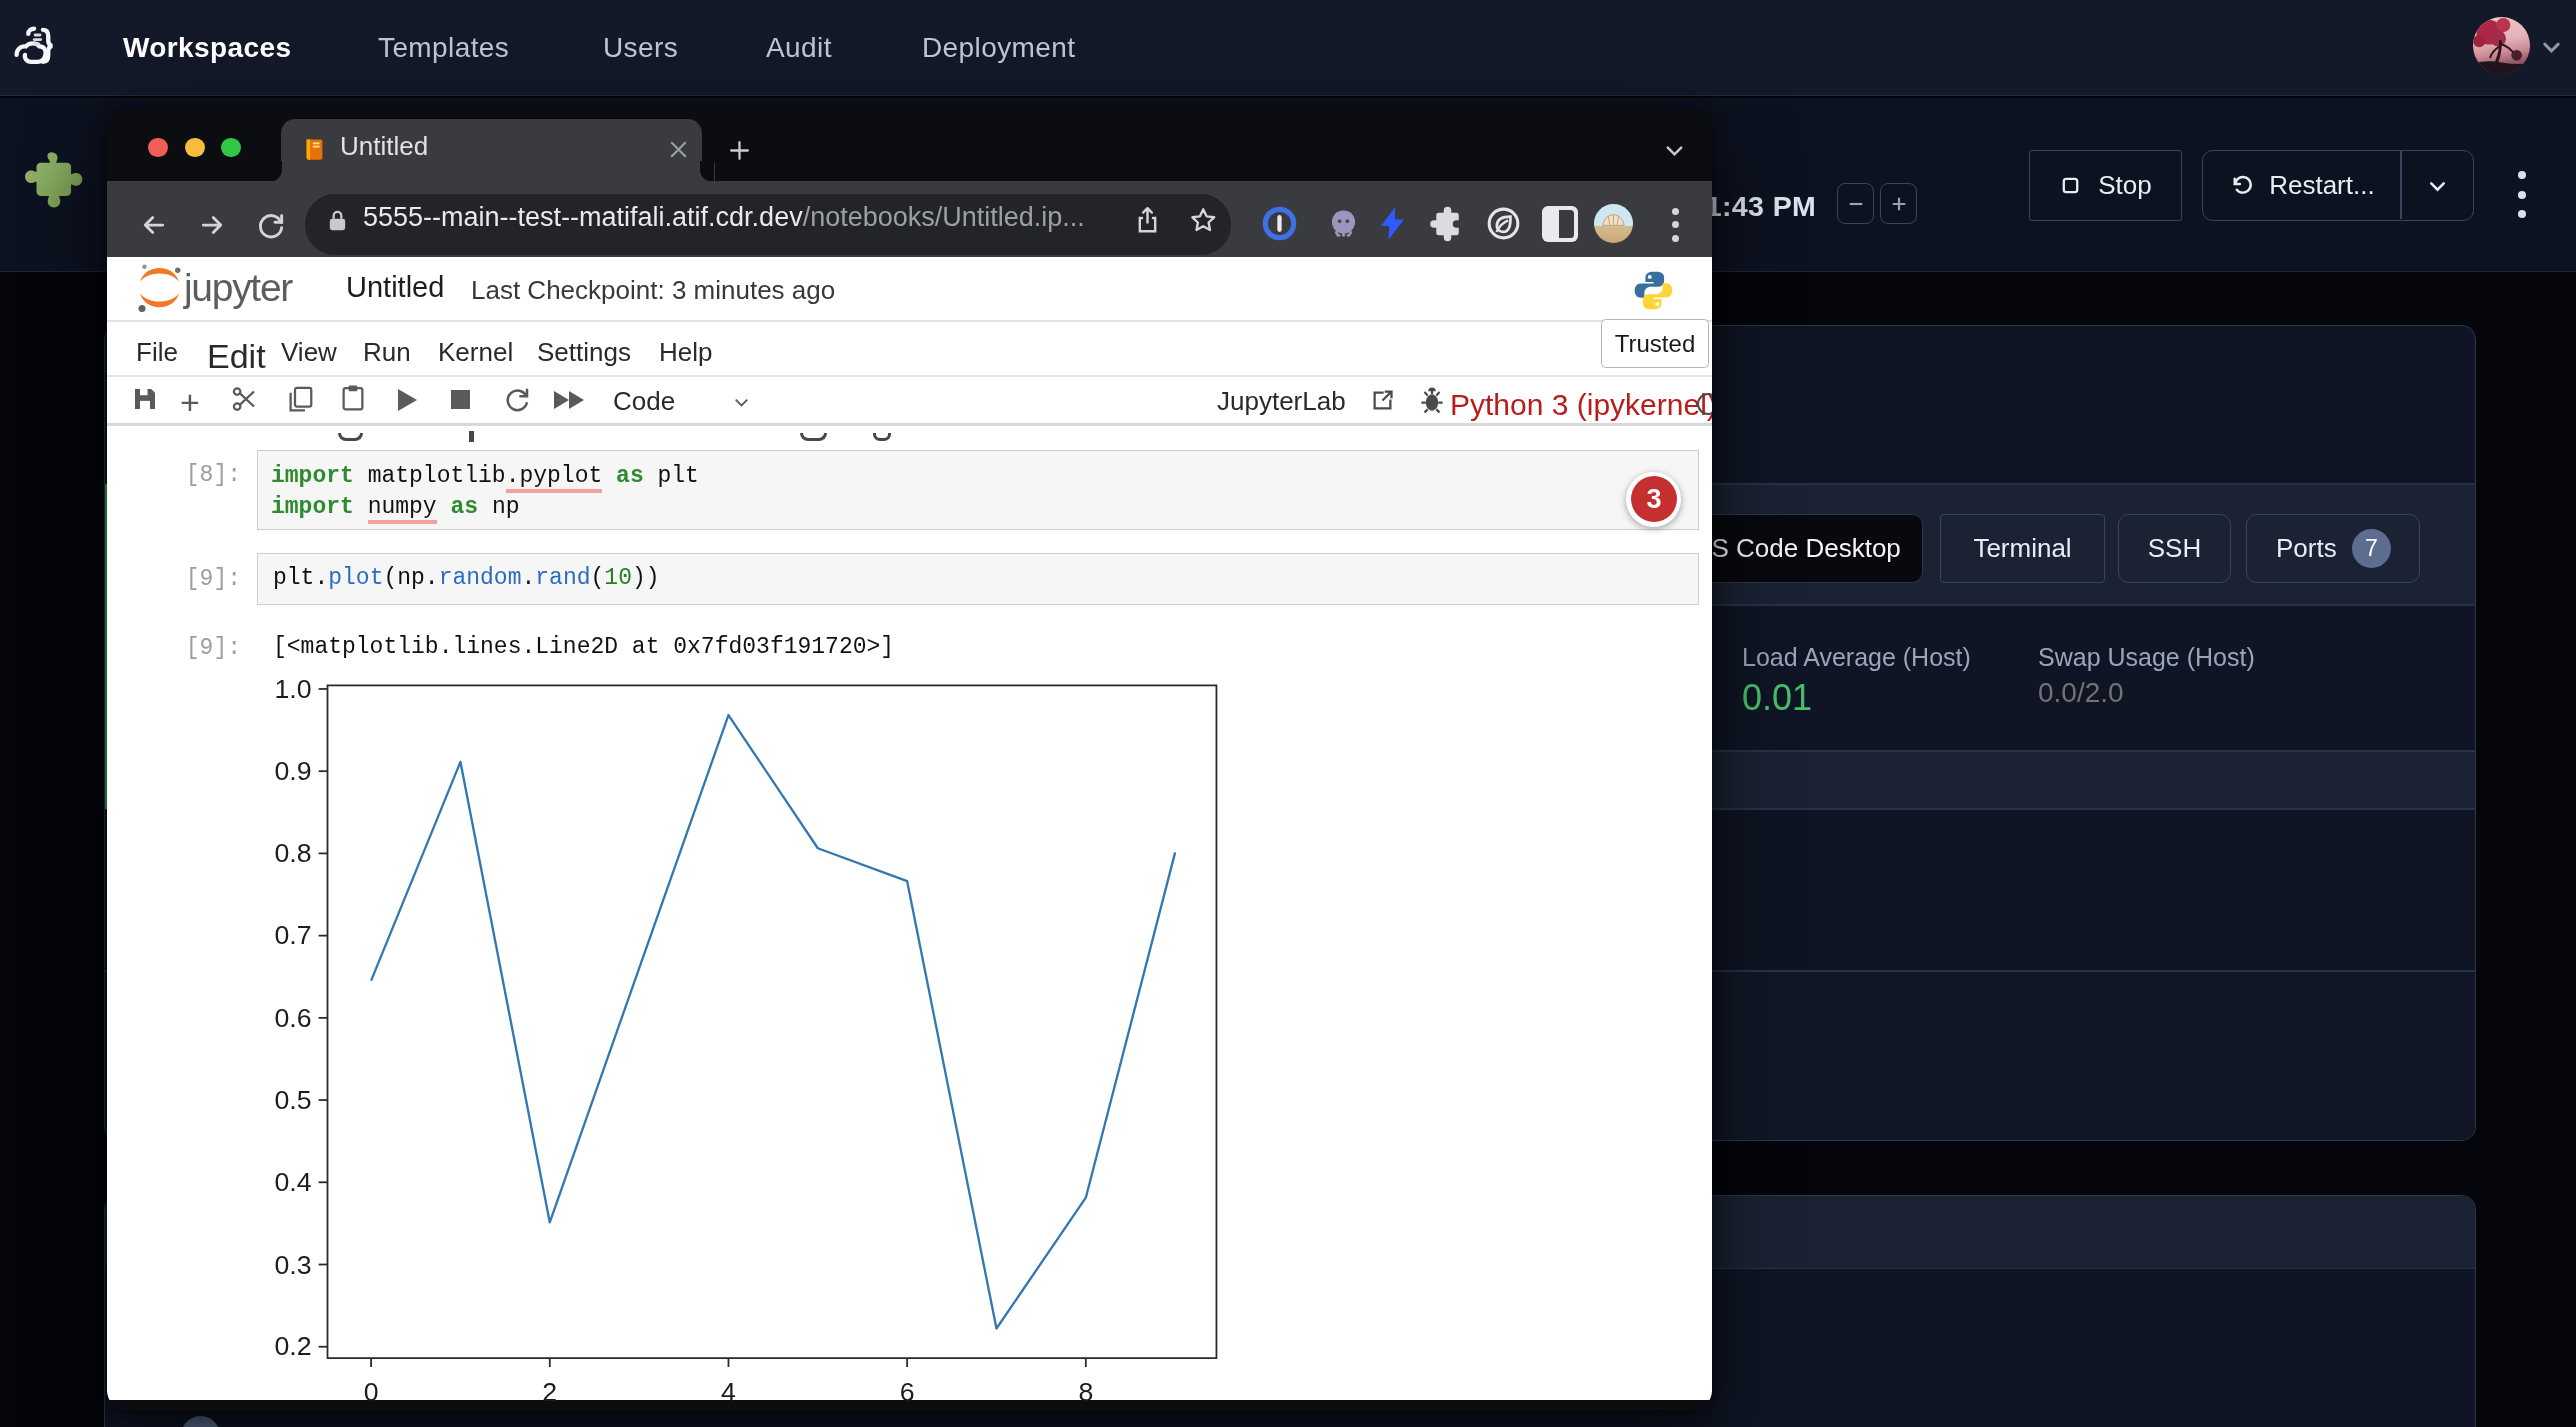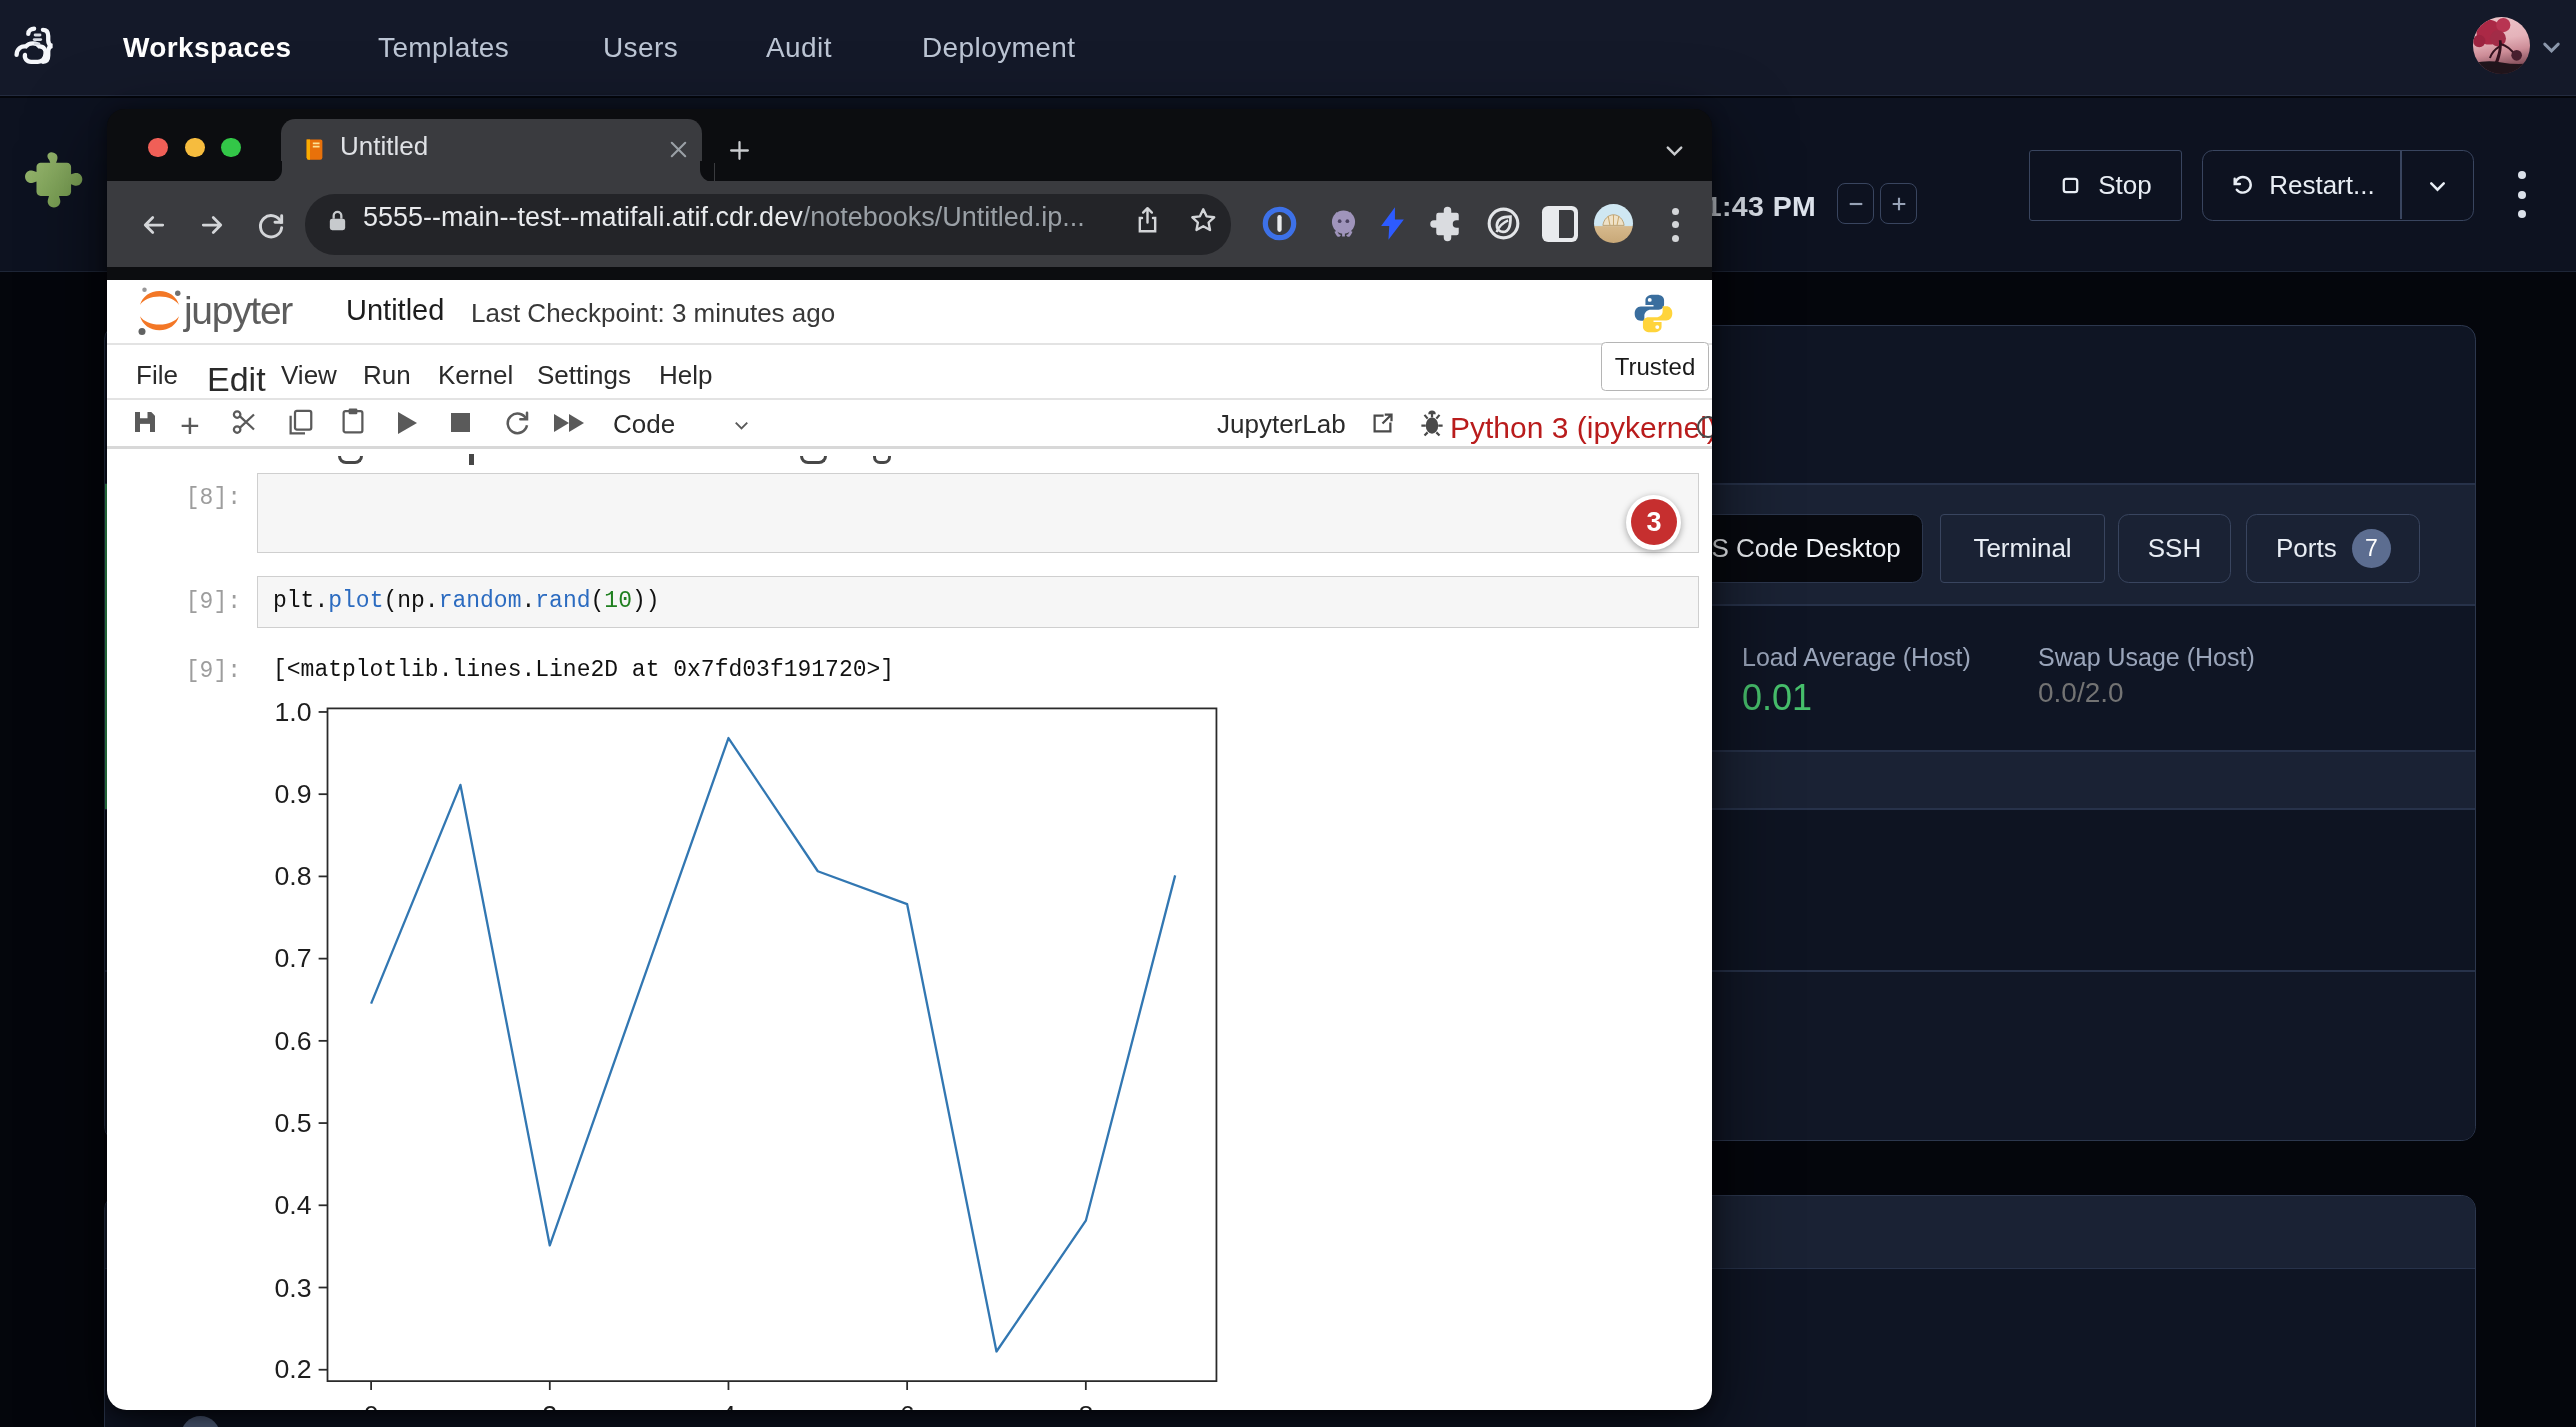--- a/index.html
+++ b/index.html
@@ -220,21 +220,21 @@
               <path d="M15 2v12M9 3.5L11 14M21 3.5L19 14" stroke="#c9a96f" stroke-width="1.2" fill="none"></path>
             </svg>
     </path></div>
     <div class="a" style="left:1565px;top:27px;width:8px;height:36px">
       <div class="a" style="left:0;top:0;width:7.1px;height:7.1px;border-radius:50%;background:#d3d5d8"></div>
       <div class="a" style="left:0;top:13.4px;width:7.1px;height:7.1px;border-radius:50%;background:#d3d5d8"></div>
       <div class="a" style="left:0;top:27px;width:7.1px;height:7.1px;border-radius:50%;background:#d3d5d8"></div>
     </div>
   </div>
 
-  <div class="a" id="jp" style="left:0;top:171px;width:1874px;height:1143px;background:#ffffff">
+  <div class="a" id="jp" style="left:0;top:148px;width:1874px;height:1143px;background:#ffffff">
 
     <svg class="a" style="left:25px;top:2.7px" width="55" height="55" viewBox="0 0 44 44">
       <path d="M22 33.2c-6.9 0-12.9-2.7-15.6-6.7 1.8 6.7 8 11.2 15.6 11.2s13.8-4.5 15.6-11.2c-2.7 4-8.7 6.7-15.6 6.7z" fill="#f37726"></path>
       <path d="M22 10.8c6.9 0 12.9 2.7 15.6 6.7-1.8-6.7-8-11.2-15.6-11.2S8.2 10.8 6.4 17.5c2.7-4 8.7-6.7 15.6-6.7z" fill="#f37726"></path>
       <circle cx="10" cy="5.4" r="1.8" fill="#989798"></circle>
       <circle cx="36.6" cy="8.2" r="2.2" fill="#6f7070"></circle>
       <circle cx="8" cy="38.8" r="2.8" fill="#616262"></circle>
     </svg>
     <div class="a" style="left:77px;top:9px;font-size:39px;color:#5d5d5d;letter-spacing:-1.3px">jupyter</div>
     <div class="a" style="left:239px;top:14.2px;font-size:29px;color:#1d1d1d;font-weight:500">Untitled</div>
@@ -306,20 +306,22 @@
     <div class="a" style="left:362px;top:174px;width:4.5px;height:10.7px;background:#474747"></div>
     <div class="a" style="left:693px;top:176px;width:27px;height:9px;overflow:hidden">
           <div style="width:27px;height:21.4px;border:3.1px solid #474747;border-radius:0 0 8px 8px;border-top:none;margin-top:-13.4px"></div>
         </div>
     <div class="a" style="left:766px;top:176px;width:18px;height:9px;overflow:hidden">
           <div style="width:18px;height:19.6px;border:3.1px solid #474747;border-radius:0 0 7.1px 7.1px;border-top:none;margin-top:-11.6px"></div>
         </div>
 
     <div class="a" style="left:150px;top:193px;width:1442px;height:80px;background:#f6f6f6;border:0.9px solid #cfcfcf"></div>
     <div class="a" style="left:53px;top:205px;width:81px;text-align:right;font-family:'Liberation Mono',monospace;font-size:23px;color:#9d9d9d">[8]:</div>
+    <div class="a" style="left:164px;top:204px;font-family:'Liberation Mono',monospace;font-size:23px;line-height:31px;color:#111;white-space:pre"><b style="color:#2f8b2f">import</b> matplotlib<span style="border-bottom:4.5px solid #f0a2a0">.pyplot</span> <b style="color:#2f8b2f">as</b> plt
+<b style="color:#2f8b2f">import</b> <span style="border-bottom:4.5px solid #f0a2a0">numpy</span> <b style="color:#2f8b2f">as</b> np</div>
     <div class="a" style="left:1519px;top:215px;width:55px;height:55px;border-radius:50%;background:#fff;box-shadow:0 1.8px 7.1px rgba(0,0,0,.35)"></div>
     <div class="a" style="left:1524px;top:219px;width:46px;height:46px;border-radius:50%;background:#c62f2f;color:#fff;font-size:27px;font-weight:700;display:flex;align-items:center;justify-content:center">3</div>
 
     <div class="a" style="left:150px;top:296px;width:1442px;height:52px;background:#f6f6f6;border:0.9px solid #cfcfcf"></div>
     <div class="a" style="left:53px;top:309px;width:81px;text-align:right;font-family:'Liberation Mono',monospace;font-size:23px;color:#9d9d9d">[9]:</div>
     <div class="a" style="left:166px;top:308px;font-family:'Liberation Mono',monospace;font-size:23px;color:#111;white-space:pre">plt.<span style="color:#2b6bc0">plot</span>(np.<span style="color:#2b6bc0">random</span>.<span style="color:#2b6bc0">rand</span>(<span style="color:#208020">10</span>))</div>
 
     <div class="a" style="left:53px;top:378px;width:81px;text-align:right;font-family:'Liberation Mono',monospace;font-size:23px;color:#9d9d9d">[9]:</div>
     <div class="a" style="left:166px;top:377px;font-family:'Liberation Mono',monospace;font-size:23px;color:#111;white-space:pre">[&lt;matplotlib.lines.Line2D at 0x7fd03f191720&gt;]</div>
 

